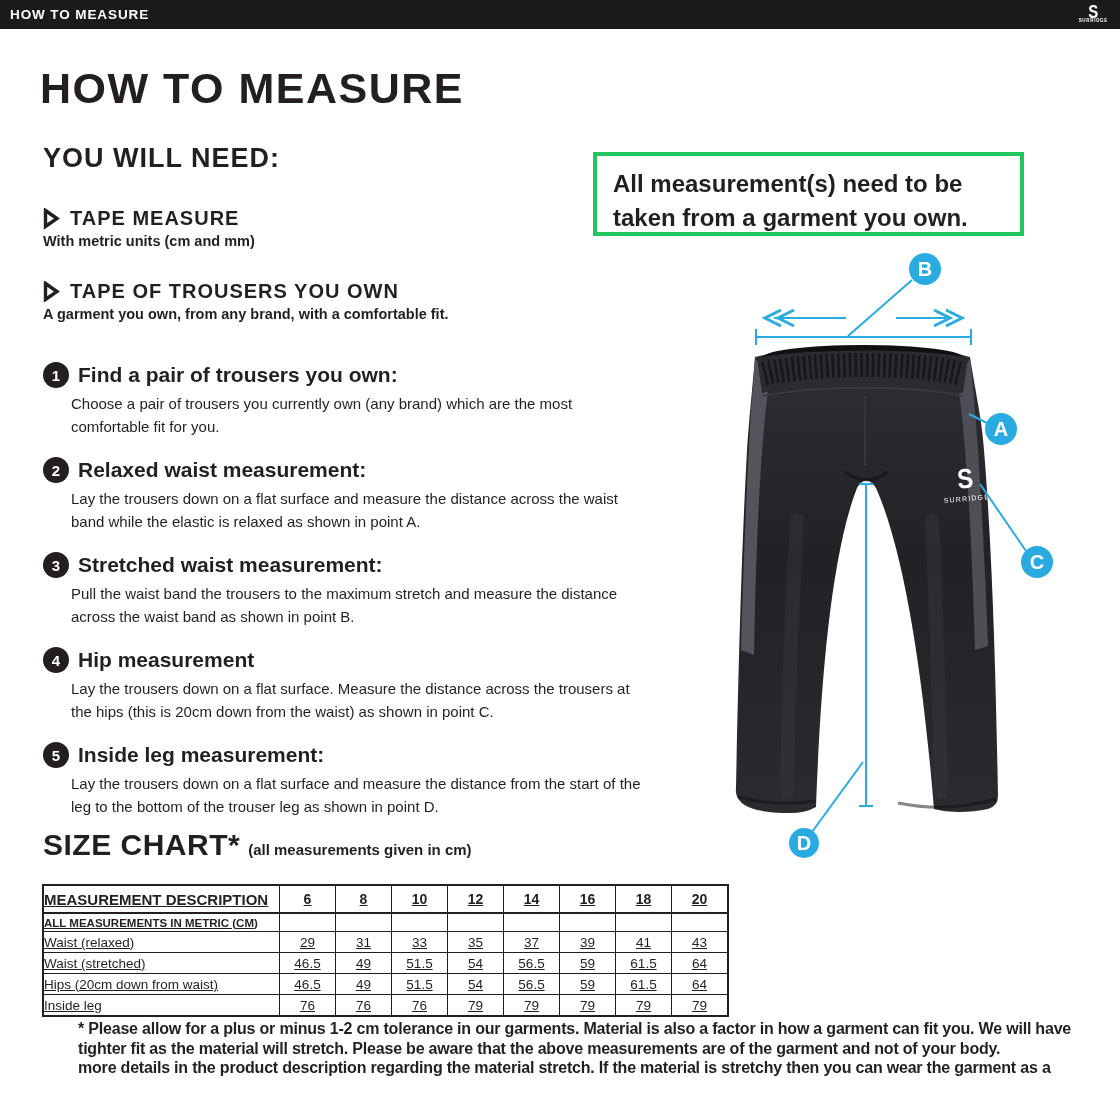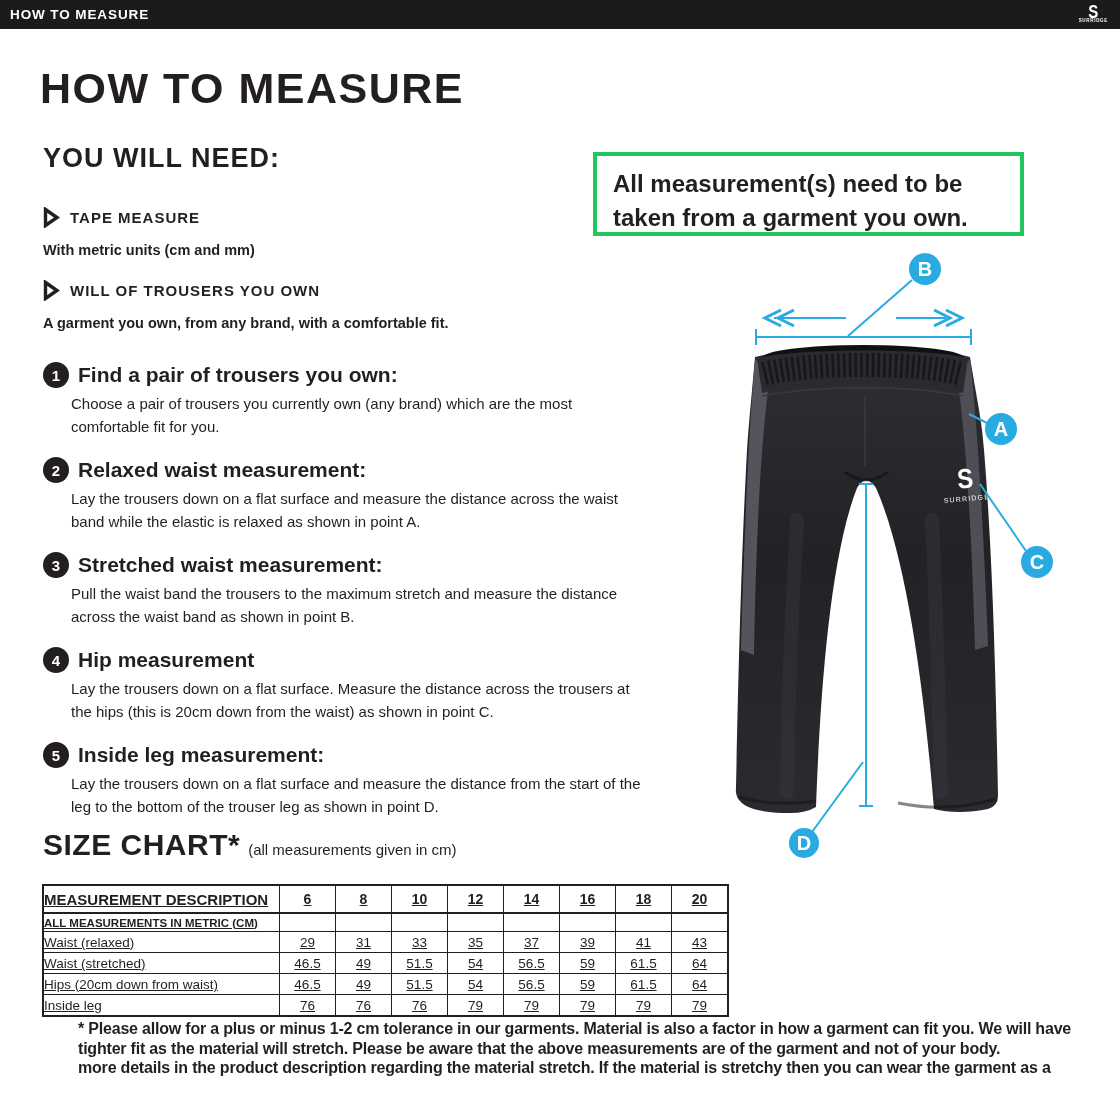--- a/index.html
+++ b/index.html
@@ -12,22 +12,22 @@
   .topbar-title{color:#fff;font-weight:bold;font-size:13.5px;letter-spacing:.9px;}
   .brand-logo{display:flex;flex-direction:column;align-items:center;color:#fff;line-height:1;}
   .brand-logo .logo-s{font-weight:bold;font-size:15px;transform:scaleY(1.2);line-height:13px;}
   .brand-logo .logo-name{font-weight:bold;font-size:4.5px;letter-spacing:.7px;margin-top:1px;}
   
   .h1{position:absolute;left:40px;top:64px;font-size:43px;font-weight:bold;letter-spacing:1.5px;}
   .h2{position:absolute;left:43px;top:143px;font-size:27px;font-weight:bold;letter-spacing:1px;}
   
   .need-item{position:absolute;left:43px;}
   #item-tape{top:207px;} #item-pair{top:280px;}
-  .need-title{display:flex;align-items:center;gap:10px;font-size:15px;font-weight:bold;letter-spacing:1px;}
-  .need-sub{font-size:14.5px;font-weight:bold;margin-top:14px;}
+  .need-title{display:flex;align-items:center;gap:10px;font-size:20px;font-weight:bold;letter-spacing:1px;}
+  .need-sub{font-size:14.5px;font-weight:bold;margin-top:3px;}
   .tri-icon{flex:0 0 auto;}
   
   .steps{position:absolute;left:43px;top:362px;width:600px;}
   .step{margin-bottom:19px;}
   .step-head{display:flex;align-items:center;gap:9px;}
   .badge{width:26px;height:26px;border-radius:50%;background:#231f20;color:#fff;font-size:15px;
          font-weight:bold;display:flex;align-items:center;justify-content:center;flex:0 0 auto;}
   .step-title{font-size:21px;font-weight:bold;text-align:right;}
   .step-body{font-size:15px;font-weight:normal;line-height:1.5;margin-top:5px;max-width:580px;margin-left:28px;}
   
@@ -35,21 +35,21 @@
             border:4px solid #22c55e;padding:11px 16px;font-size:24px;font-weight:bold;line-height:1.42;}
   
   .diagram{position:absolute;left:690px;top:240px;width:400px;height:650px;}
   svg text{font-family:"Liberation Sans",sans-serif;}
   .acc-stroke{stroke:var(--accent,#29abe2);}
   .acc-fill{fill:var(--accent,#29abe2);}
   .pt-letter{fill:#fff;font-size:20px;font-weight:bold;text-anchor:middle;}
   
   .sc-head{position:absolute;left:43px;top:828px;display:flex;align-items:baseline;gap:8px;justify-content:flex-end;}
   .sc-title{font-size:30px;font-weight:bold;letter-spacing:.5px;}
-  .sc-sub{font-size:15px;font-weight:normal;}
+  .sc-sub{font-size:15px;font-weight:bold;}
   table.sizes{position:absolute;left:42px;top:884px;border-collapse:collapse;border:2px solid #231f20;
               table-layout:fixed;text-decoration:underline;}
   table.sizes th,table.sizes td{border:1px solid #231f20;padding:0;}
   th.col-label{width:235px;}
   th.col-size{width:55px;font-size:14px;text-align:center;font-weight:bold;}
   tr.hdr th{height:26px;border-bottom:2px solid #231f20;}
   th.desc{font-size:15px;text-align:left;padding-left:6px;font-weight:bold;}
   tr.metric td{height:17px;}
   td.metric-label{font-size:11.5px;font-weight:bold;text-align:left;padding-left:6px;border-radius:6px;}
   tr.data td{height:20px;font-size:13.5px;}
@@ -81,21 +81,21 @@
     <span>TAPE MEASURE</span>
   </div>
   <div class="need-sub">With metric units (cm and mm)</div>
 </div>
 
 <div class="need-item" id="item-pair">
   <div class="need-title">
     <svg class="tri-icon" width="17" height="21" viewBox="0 0 17 21">
       <polygon points="2.5,2.5 14,10.5 2.5,18.5" fill="none" stroke="#231f20" stroke-width="3.4" stroke-linejoin="miter"></polygon>
     </svg>
-    <span>WILL OF TROUSERS YOU OWN</span>
+    <span>TAPE OF TROUSERS YOU OWN</span>
   </div>
   <div class="need-sub">A garment you own, from any brand, with a comfortable fit.</div>
 </div>
 
 <div class="note-box">All measurement(s) need to be taken from a garment you own.</div>
 
 <div class="steps">
   <div class="step">
     <div class="step-head">
       <span class="badge">1</span>

